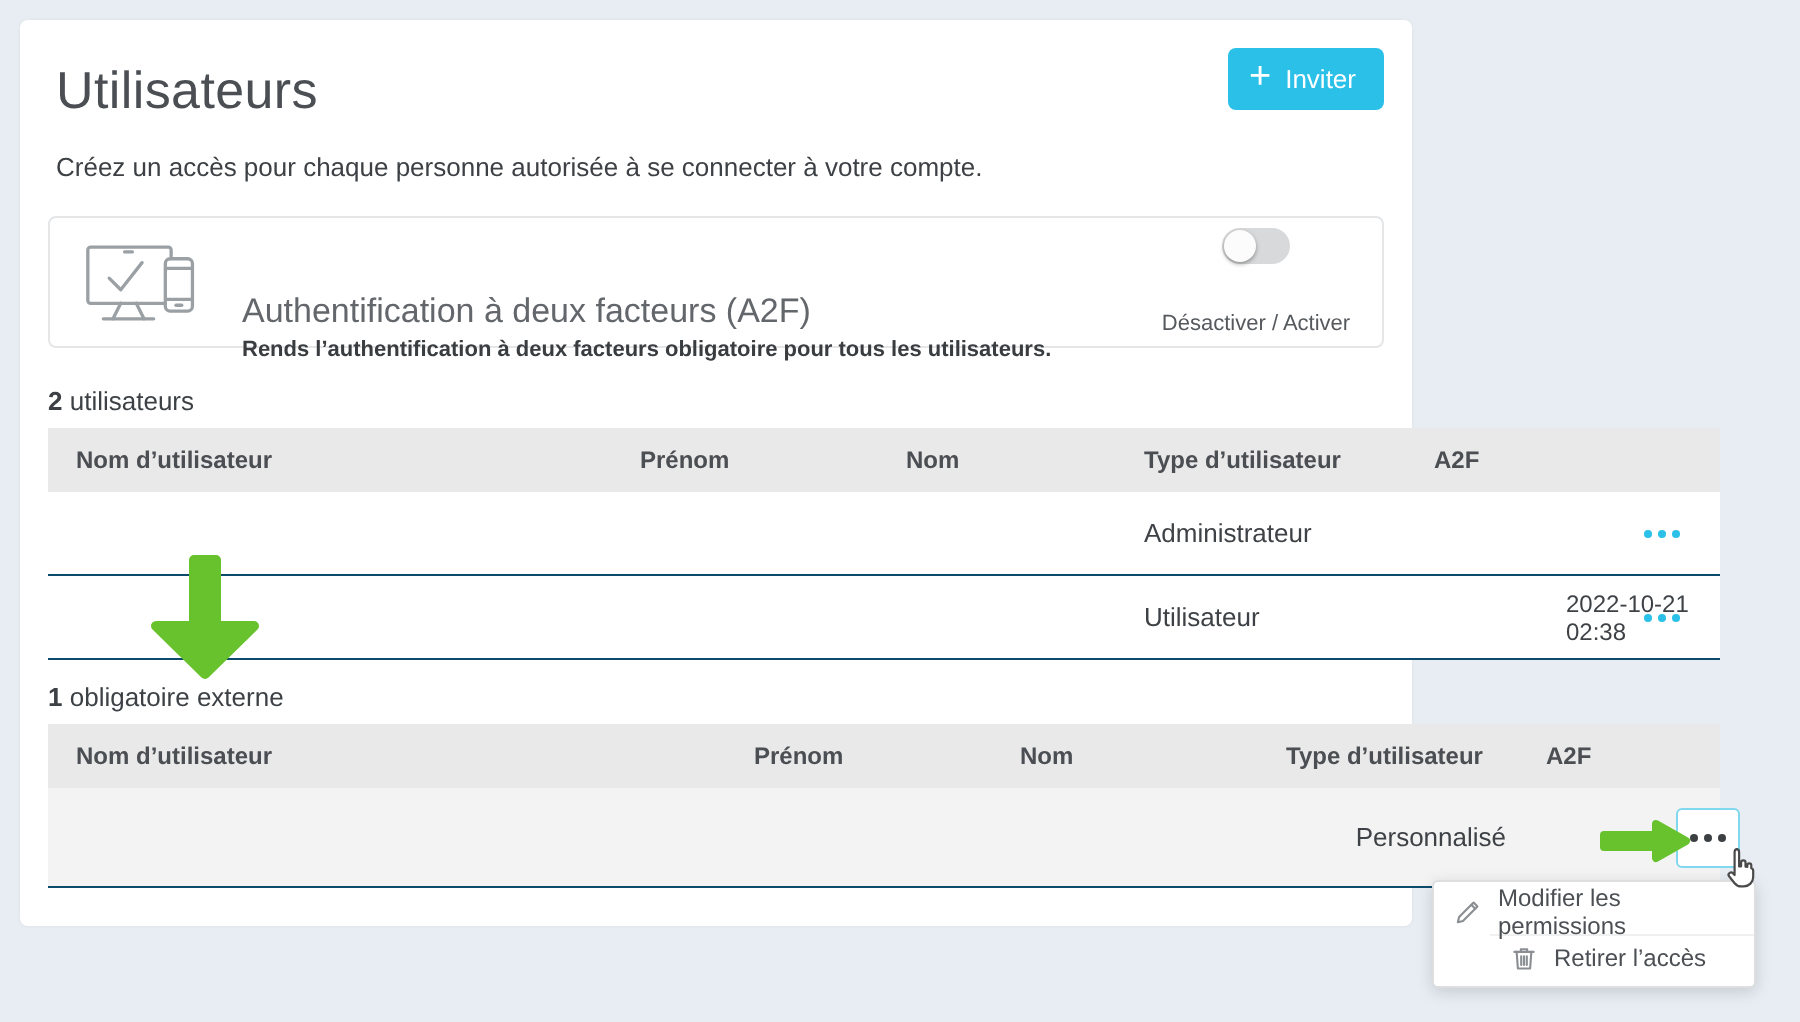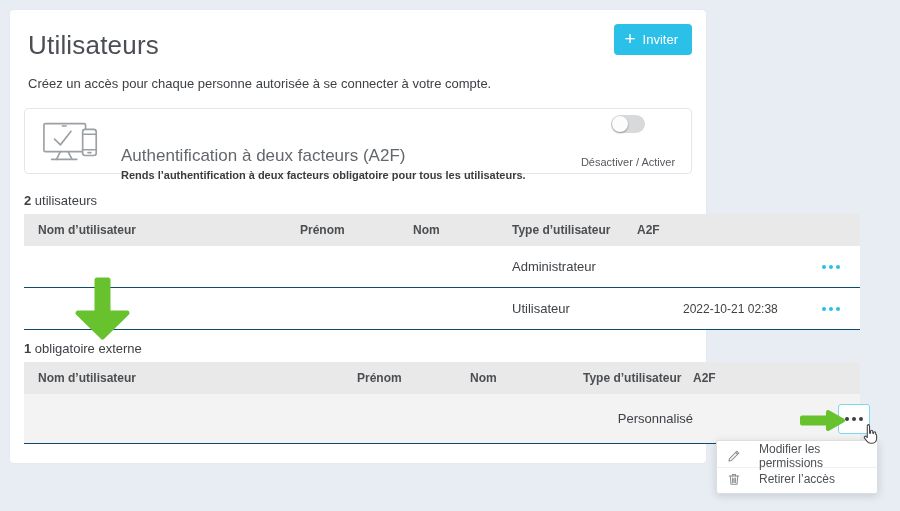--- a/index.html
+++ b/index.html
@@ -62,21 +62,21 @@
   
   .table { position:absolute; left:14px; width:836px; }
   .table-users    { top:204px; }
   .table-external { top:352px; }
   .t-head {
     height:32px; background:#e9e9e9;
     font-size:12px; font-weight:bold; color:#4b4e52;
   }
   .t-row { height:42px; border-bottom:1px solid #0c4a6e; background:#fff; position:relative; }
   .t-row.ext { height:50px; background:#f3f3f3;text-align:right; }
-  .grid-u, .grid-e { display:grid; align-items:center; padding-left:14px; }
+  .grid-u, .grid-e { display:grid; align-items:center; padding-left:14px;gap:20px; }
   .grid-u { grid-template-columns:262px 113px 99px 125px 46px 1fr; }
   .grid-e { grid-template-columns:319px 113px 113px 110px 1fr; }
   .cell { font-size:13px; color:#3e4246; }
   .cell.date { font-size:12px; }
   
   .blurbar {
     height:10px; background:#bfbfbf; border-radius:5px;
     filter:blur(3px); opacity:.75;
   }
   .w100{width:100px;} .w185{width:185px;} .w300{width:300px;} .w45{width:45px;} .w38{width:38px;}
@@ -95,24 +95,24 @@
   
   .arrow-down  { position:absolute; left:70px;  top:276px; }
   .arrow-right { position:absolute; left:799px; top:409px; }
   
   .menu {
     position:absolute; left:716px; top:440px; width:162px;
     background:#ffffff; border:1px solid #dcdee0; border-radius:3px;
     box-shadow:0 2px 8px rgba(0,0,0,0.15); padding:3px 0; z-index:5;
   }
   .menu-item {
-    height:23px; display:flex; align-items:center; gap:18px;
+    height:23px; display:flex; align-items:center; gap:8px;
     padding:0 10px; font-size:12px; color:#4c5055; cursor:pointer; background:#fff;
   }
-  .menu-item + .menu-item { border-top:1px solid #f0f0f0; }
+  .menu-item + .menu-item { border-top:1px solid #f0f0f0;margin-left:28px; }
   .menu-item svg { flex:0 0 auto; }
   
   .cursor { position:absolute; left:861px; top:423px; z-index:6; }
 </style>
 </head>
 <body>
 
 <div class="panel">
 
   <h1 class="page-title">Utilisateurs</h1>

